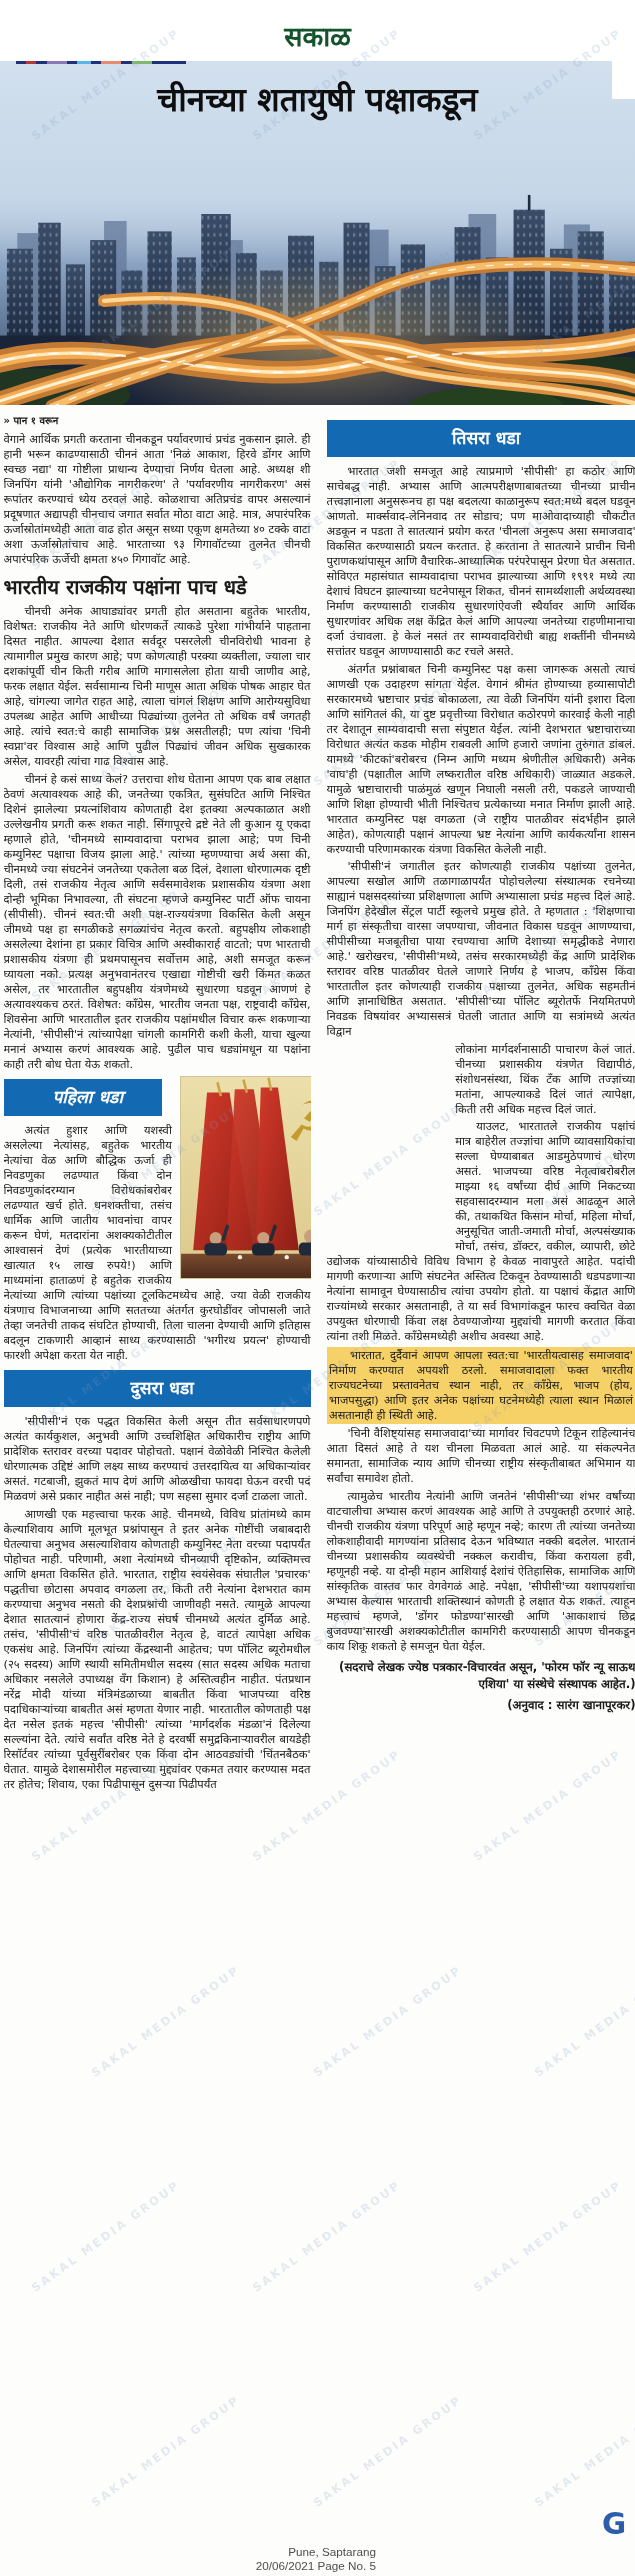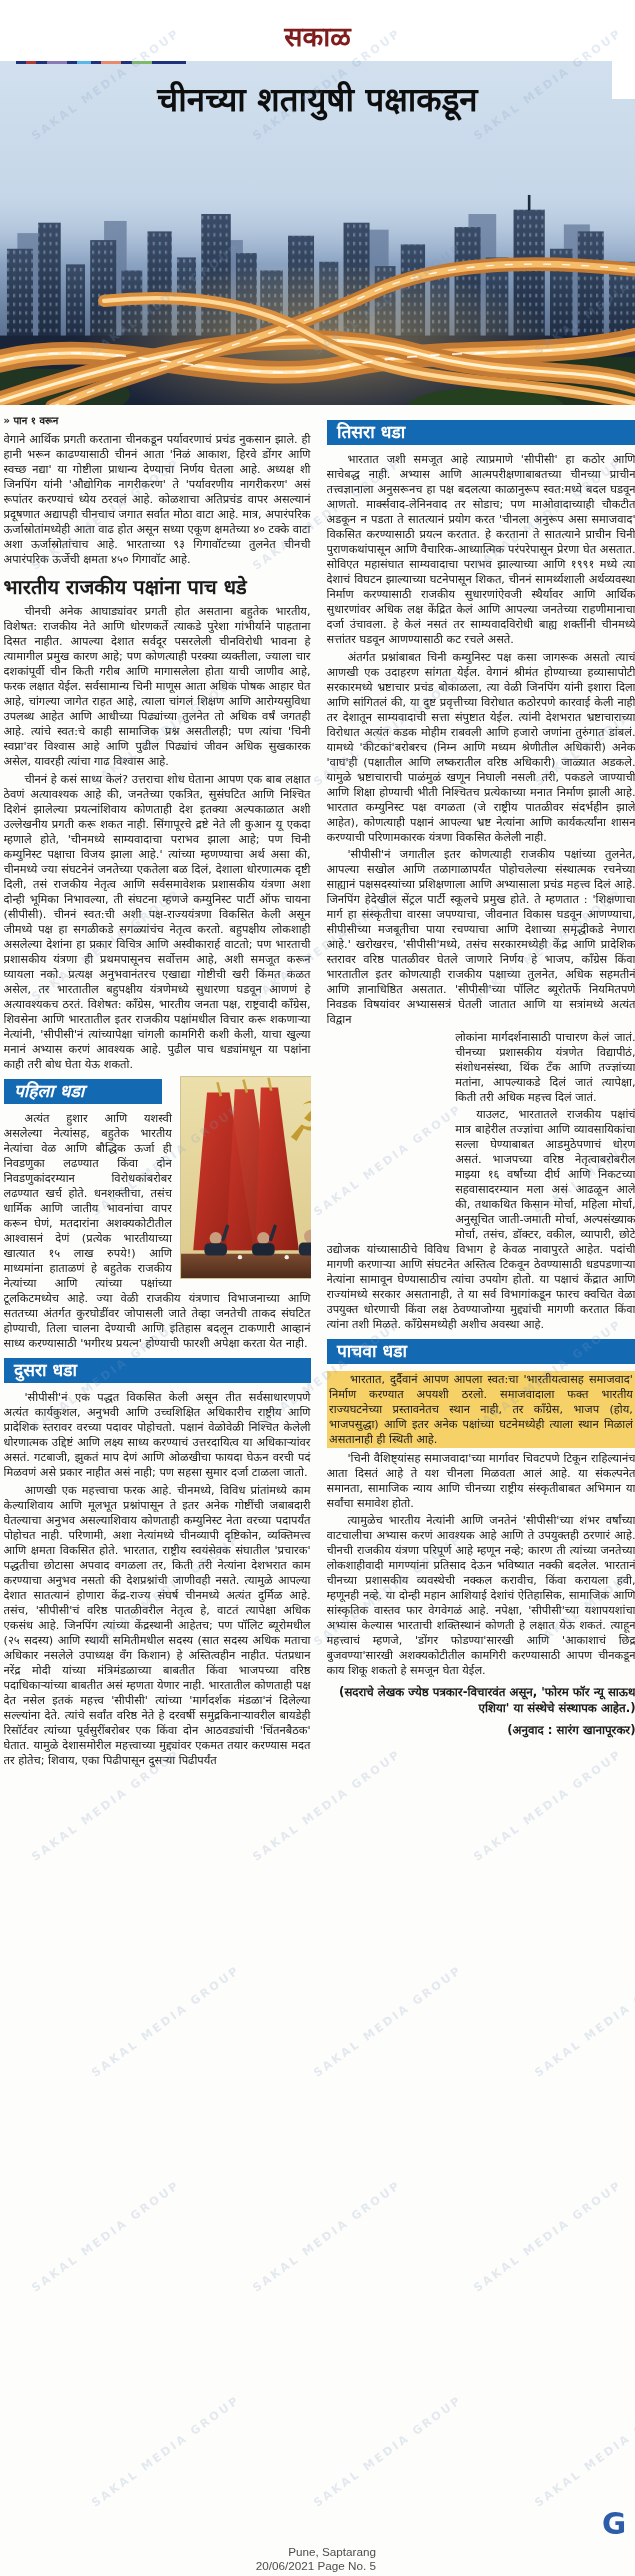--- a/index.html
+++ b/index.html
@@ -4,21 +4,21 @@
 <style>
   html,body{margin:0;padding:0;}
   body{width:635px;height:2576px;position:relative;overflow:hidden;background:#fdfdfb;
        font-family:"DejaVu Sans",sans-serif;color:#1b1b1b;}
   
   #wm-layer{position:absolute;inset:0;z-index:30;pointer-events:none;overflow:hidden;}
   .wm{position:absolute;font-size:11.3px;letter-spacing:2.6px;color:rgba(125,155,195,.20);
       transform:rotate(-36deg);white-space:nowrap;font-weight:600;}
   
   .masthead{position:absolute;top:0;left:0;width:635px;height:61px;background:#ffffff;text-align:center;}
-  .masthead .logo{display:inline-block;margin-top:17.4px;font-size:27px;font-weight:bold;color:#7f1d1d;}
+  .masthead .logo{display:inline-block;margin-top:17.4px;font-size:27px;font-weight:bold;color:#14532d;}
   
   .hero{position:absolute;top:61px;left:0;width:635px;height:344px;overflow:hidden;
         background:linear-gradient(180deg,#d2e0ee 0%,#c3d5e7 45%,#aec6dd 100%);}
   .color-strip{position:absolute;top:-2.6px;left:15.6px;width:170px;height:6px;z-index:5;
         background:linear-gradient(90deg,#20317c 0 6%,#b43a3a 6% 12%,#20317c 12% 18%,#8a7ab8 18% 30%,
         #20317c 30% 36%,#57b8e8 36% 44%,#20317c 44% 50%,#e88a70 50% 62%,#20317c 62% 68%,#7fb96a 68% 80%,#20317c 80% 100%);}
   .notch{position:absolute;top:0;right:0;width:22.6px;height:38px;background:#fff;z-index:4;}
   .headline{position:relative;z-index:3;text-align:center;padding-top:19px;}
   .headline .l1{font-size:33px;font-weight:800;line-height:1.2;color:#0e0e0e;}
   .headline .l2{font-size:48px;font-weight:900;line-height:1.15;margin-top:3.5px;color:#050505;}
@@ -28,22 +28,22 @@
   .col{position:absolute;top:0;height:100%;overflow:hidden;text-align:justify;
        font-size:11.3px;line-height:15px;}
   .col.left{left:0;width:307px;}
   .col.right{left:323px;width:309px;}
   .byline{margin:0 0 3.5px;font-weight:bold;font-size:10px;text-indent:0;}
   .para{margin:0 0 2.6px;text-indent:21px;}
   .para.noindent{text-indent:0;}
   .para.highlight{background:#f6d168;padding:0.9px 2.6px;}
   .para.note{text-indent:0;text-align:right;font-weight:bold;font-size:11.7px;line-height:16.5px;margin-top:5.2px;}
   .col-heading{margin:8.7px 0 5.2px;font-size:20px;line-height:1.2;font-weight:800;text-indent:0;text-align:left;}
-  .lesson-box{background:#1469b3;height:25px;margin:7px 0;display:flex;align-items:center;
-      padding-left:10.4px;box-sizing:border-box;}
+  .lesson-box{background:#1469b3;height:37px;margin:7px 0;display:flex;align-items:center;
+      padding-left:10.4px;box-sizing:border-box;justify-content:center;}
   .lesson-box.narrow{width:158px;font-style:italic;}
   .lesson-box span{color:#ffffff;font-weight:bold;font-size:17.4px;}
   .photo-spacer{float:left;width:120px;height:205px;margin:1.7px 8.7px 3.5px 0;}
   
   .ccp-photo{float:right;width:260px;height:201px;margin:2.6px -130px 5.2px 8.7px;
       position:relative;z-index:6;background:#e6d7a2;box-shadow:0 0 0 0.9px #cbbd8a;}
   .ccp-photo svg{display:block;width:100%;height:100%;}
   
   .footer{position:absolute;top:2545px;left:202px;width:174px;text-align:right;z-index:8;
       font-family:"Liberation Sans","DejaVu Sans",sans-serif;font-size:11.7px;color:#4d4d4d;line-height:14px;}
@@ -285,23 +285,20 @@
   <div class="col right">
       <div class="lesson-box">
         <span>तिसरा धडा</span>
       </div>
       <p class="para">भारतात जशी समजूत आहे त्याप्रमाणे 'सीपीसी' हा कठोर आणि साचेबद्ध नाही. अभ्यास आणि आत्मपरीक्षणाबाबतच्या चीनच्या प्राचीन तत्त्वज्ञानाला अनुसरूनच हा पक्ष बदलत्या काळानुरूप स्वत:मध्ये बदल घडवून आणतो. मार्क्सवाद-लेनिनवाद तर सोडाच; पण माओवादाच्याही चौकटीत अडकून न पडता ते सातत्यानं प्रयोग करत 'चीनला अनुरूप असा समाजवाद' विकसित करण्यासाठी प्रयत्न करतात. हे करताना ते सातत्याने प्राचीन चिनी पुराणकथांपासून आणि वैचारिक-आध्यात्मिक परंपरेपासून प्रेरणा घेत असतात. सोविएत महासंघात साम्यवादाचा पराभव झाल्याच्या आणि १९९१ मध्ये त्या देशाचं विघटन झाल्याच्या घटनेपासून शिकत, चीननं सामर्थ्यशाली अर्थव्यवस्था निर्माण करण्यासाठी राजकीय सुधारणांऐवजी स्थैर्यावर आणि आर्थिक सुधारणांवर अधिक लक्ष केंद्रित केलं आणि आपल्या जनतेच्या राहणीमानाचा दर्जा उंचावला. हे केलं नसतं तर साम्यवादविरोधी बाह्य शक्तींनी चीनमध्ये सत्तांतर घडवून आणण्यासाठी कट रचले असते.</p>
       <p class="para">अंतर्गत प्रश्नांबाबत चिनी कम्युनिस्ट पक्ष कसा जागरूक असतो त्याचं आणखी एक उदाहरण सांगता येईल. वेगानं श्रीमंत होण्याच्या हव्यासापोटी सरकारमध्ये भ्रष्टाचार प्रचंड बोकाळला, त्या वेळी जिनपिंग यांनी इशारा दिला आणि सांगितलं की, या दुष्ट प्रवृत्तीच्या विरोधात कठोरपणे कारवाई केली नाही तर देशातून साम्यवादाची सत्ता संपुष्टात येईल. त्यांनी देशभरात भ्रष्टाचाराच्या विरोधात अत्यंत कडक मोहीम राबवली आणि हजारो जणांना तुरुंगात डांबलं. यामध्ये 'कीटकां'बरोबरच (निम्न आणि मध्यम श्रेणीतील अधिकारी) अनेक 'वाघ'ही (पक्षातील आणि लष्करातील वरिष्ठ अधिकारी) जाळ्यात अडकले. यामुळे भ्रष्टाचाराची पाळंमुळं खणून निघाली नसली तरी, पकडले जाण्याची आणि शिक्षा होण्याची भीती निश्चितच प्रत्येकाच्या मनात निर्माण झाली आहे. भारतात कम्युनिस्ट पक्ष वगळता (जे राष्ट्रीय पातळीवर संदर्भहीन झाले आहेत), कोणत्याही पक्षानं आपल्या भ्रष्ट नेत्यांना आणि कार्यकर्त्यांना शासन करण्याची परिणामकारक यंत्रणा विकसित केलेली नाही.</p>
       <p class="para">'सीपीसी'नं जगातील इतर कोणत्याही राजकीय पक्षांच्या तुलनेत, आपल्या सखोल आणि तळागाळापर्यंत पोहोचलेल्या संस्थात्मक रचनेच्या साह्यानं पक्षसदस्यांच्या प्रशिक्षणाला आणि अभ्यासाला प्रचंड महत्त्व दिलं आहे. जिनपिंग हेदेखील सेंट्रल पार्टी स्कूलचे प्रमुख होते. ते म्हणतात : 'शिक्षणाचा मार्ग हा संस्कृतीचा वारसा जपण्याचा, जीवनात विकास घडवून आणण्याचा, सीपीसीच्या मजबूतीचा पाया रचण्याचा आणि देशाच्या समृद्धीकडे नेणारा आहे.' खरोखरच, 'सीपीसी'मध्ये, तसंच सरकारमध्येही केंद्र आणि प्रादेशिक स्तरावर वरिष्ठ पातळीवर घेतले जाणारे निर्णय हे भाजप, काँग्रेस किंवा भारतातील इतर कोणत्याही राजकीय पक्षाच्या तुलनेत, अधिक सहमतीनं आणि ज्ञानाधिष्ठित असतात. 'सीपीसी'च्या पॉलिट ब्यूरोतर्फे नियमितपणे निवडक विषयांवर अभ्याससत्रं घेतली जातात आणि या सत्रांमध्ये अत्यंत विद्वान</p>
       <div class="photo-spacer"></div>
       <p class="para noindent">लोकांना मार्गदर्शनासाठी पाचारण केलं जातं. चीनच्या प्रशासकीय यंत्रणेत विद्यापीठं, संशोधनसंस्था, थिंक टँक आणि तज्ज्ञांच्या मतांना, आपल्याकडे दिलं जातं त्यापेक्षा, किती तरी अधिक महत्त्व दिलं जातं.</p>
       <p class="para">याउलट, भारतातले राजकीय पक्षांचं मात्र बाहेरील तज्ज्ञांचा आणि व्यावसायिकांचा सल्ला घेण्याबाबत आडमुठेपणाचं धोरण असतं. भाजपच्या वरिष्ठ नेतृत्वाबरोबरील माझ्या १६ वर्षांच्या दीर्घ आणि निकटच्या सहवासादरम्यान मला असं आढळून आले की, तथाकथित किसान मोर्चा, महिला मोर्चा, अनुसूचित जाती-जमाती मोर्चा, अल्पसंख्याक मोर्चा, तसंच, डॉक्टर, वकील, व्यापारी, छोटे उद्योजक यांच्यासाठीचे विविध विभाग हे केवळ नावापुरते आहेत. पदांची मागणी करणाऱ्या आणि संघटनेत अस्तित्व टिकवून ठेवण्यासाठी धडपडणाऱ्या नेत्यांना सामावून घेण्यासाठीच त्यांचा उपयोग होतो. या पक्षाचं केंद्रात आणि राज्यांमध्ये सरकार असतानाही, ते या सर्व विभागांकडून फारच क्वचित वेळा उपयुक्त धोरणाची किंवा लक्ष ठेवण्याजोग्या मुद्द्यांची मागणी करतात किंवा त्यांना तशी मिळते. काँग्रेसमध्येही अशीच अवस्था आहे.</p>
-      <div class="lesson-box">
-        <span>पाचवा धडा</span>
-      </div>
       <p class="para highlight">भारतात, दुर्दैवानं आपण आपला स्वत:चा 'भारतीयत्वासह समाजवाद' निर्माण करण्यात अपयशी ठरलो. समाजवादाला फक्त भारतीय राज्यघटनेच्या प्रस्तावनेतच स्थान नाही, तर काँग्रेस, भाजप (होय, भाजपसुद्धा) आणि इतर अनेक पक्षांच्या घटनेमध्येही त्याला स्थान मिळालं असतानाही ही स्थिती आहे.</p>
       <p class="para">'चिनी वैशिष्ट्यांसह समाजवादा'च्या मार्गावर चिवटपणे टिकून राहिल्यानंच आता दिसतं आहे ते यश चीनला मिळवता आलं आहे. या संकल्पनेत समानता, सामाजिक न्याय आणि चीनच्या राष्ट्रीय संस्कृतीबाबत अभिमान या सर्वांचा समावेश होतो.</p>
       <p class="para">त्यामुळेच भारतीय नेत्यांनी आणि जनतेनं 'सीपीसी'च्या शंभर वर्षांच्या वाटचालीचा अभ्यास करणं आवश्यक आहे आणि ते उपयुक्तही ठरणारं आहे. चीनची राजकीय यंत्रणा परिपूर्ण आहे म्हणून नव्हे; कारण ती त्यांच्या जनतेच्या लोकशाहीवादी मागण्यांना प्रतिसाद देऊन भविष्यात नक्की बदलेल. भारतानं चीनच्या प्रशासकीय व्यवस्थेची नक्कल करावीच, किंवा करायला हवी, म्हणूनही नव्हे. या दोन्ही महान आशियाई देशांचं ऐतिहासिक, सामाजिक आणि सांस्कृतिक वास्तव फार वेगवेगळं आहे. नपेक्षा, 'सीपीसी'च्या यशापयशांचा अभ्यास केल्यास भारताची शक्तिस्थानं कोणती हे लक्षात येऊ शकतं. त्याहून महत्त्वाचं म्हणजे, 'डोंगर फोडण्या'सारखी आणि 'आकाशाचं छिद्र बुजवण्या'सारखी अशक्यकोटीतील कामगिरी करण्यासाठी आपण चीनकडून काय शिकू शकतो हे समजून घेता येईल.</p>
       <p class="para note">(सदराचे लेखक ज्येष्ठ पत्रकार-विचारवंत असून, 'फोरम फॉर न्यू साऊथ एशिया' या संस्थेचे संस्थापक आहेत.)</p>
       <p class="para note">(अनुवाद : सारंग खानापूरकर)</p>
     </div>
 </div>
 
 <div class="footer">
   <div>Pune, Saptarang</div>

